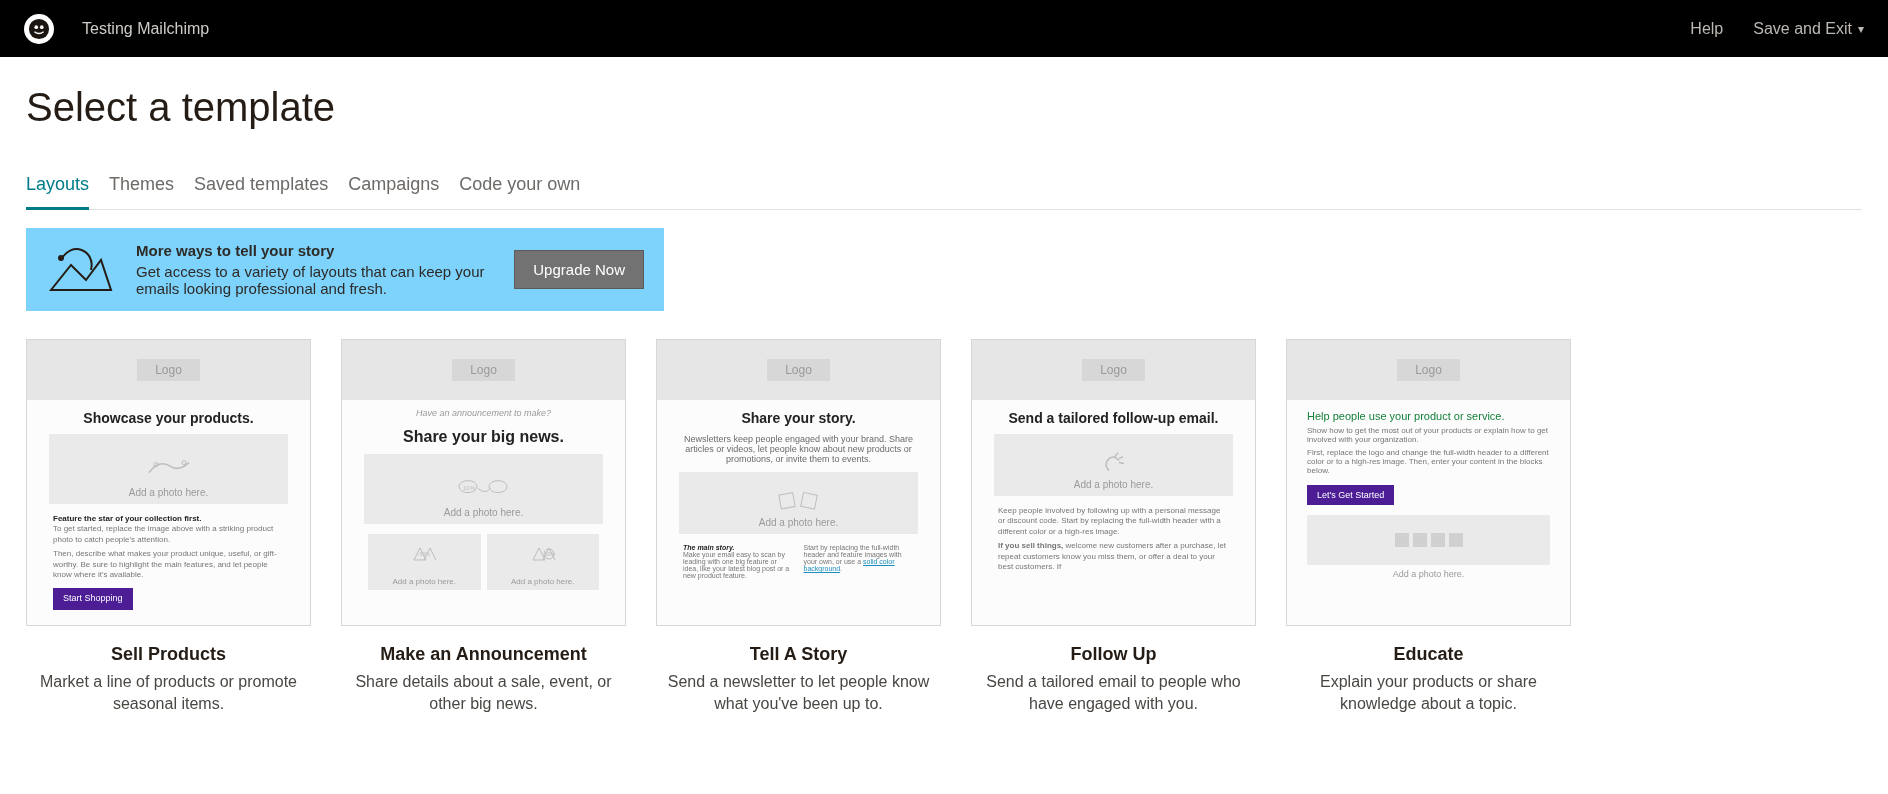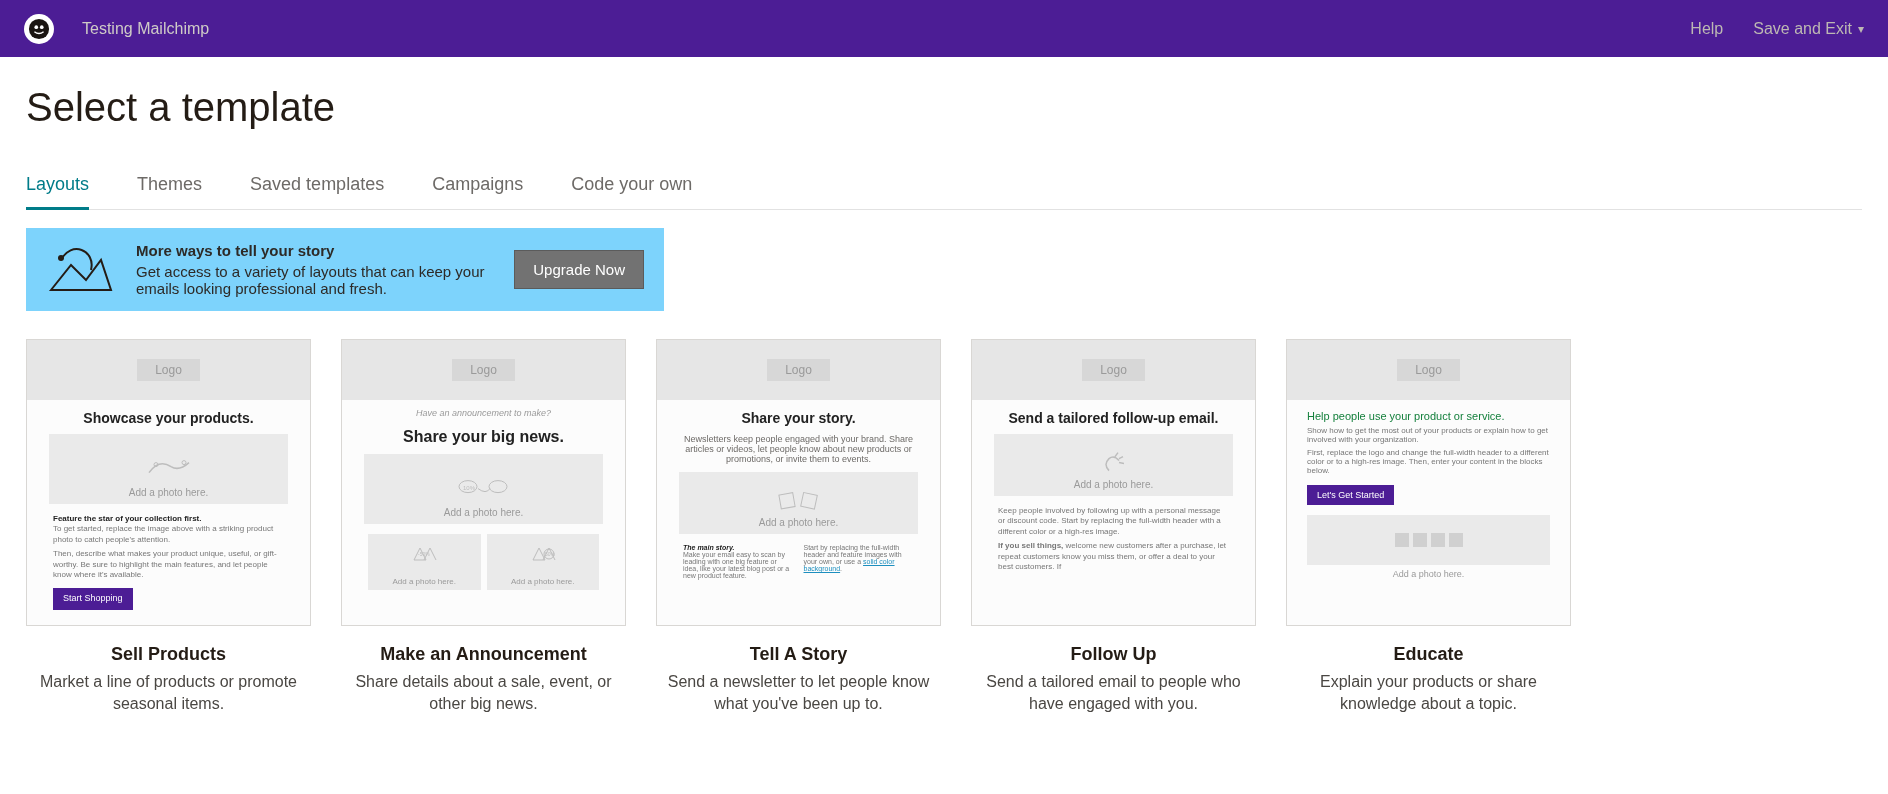--- a/index.html
+++ b/index.html
@@ -5,21 +5,21 @@
   * { box-sizing: border-box; margin: 0; padding: 0; }
   body {
     font-family: "Helvetica Neue", Helvetica, Arial, sans-serif;
     background: #fff;
     color: #241c15;
     font-size: 16px;
     width: 1888px;
   }
   
   .topbar {
-    background: #4c1d95;
+    background: #000000;
     height: 57px;
     display: flex;
     align-items: center;
     padding: 0 24px;
     color: #c9c5c1;
   }
   .brand {
     display: flex;
     align-items: center;
     gap: 28px;
@@ -36,21 +36,21 @@
   .topbar-right .toplink { color: #bdb8b3; font-size: 16px; cursor: pointer; display:flex; align-items:center; gap:6px;}
   .chev { font-size: 12px; }
 
   
   .page { padding: 28px 26px 40px 26px; }
   h1.page-title { font-size: 40px; font-weight: 400; margin-bottom: 36px; }
 
   
   .tabs {
     display: flex;
-    gap: 48px;
+    gap: 20px;
     border-bottom: 1px solid #e2e2e2;
     margin-bottom: 18px;
   }
   .tab {
     padding: 8px 0 12px 0;
     font-size: 18px;
     color: #6d6a67;
     cursor: pointer;
     border-bottom: 3px solid transparent;
     margin-bottom: -1px;

